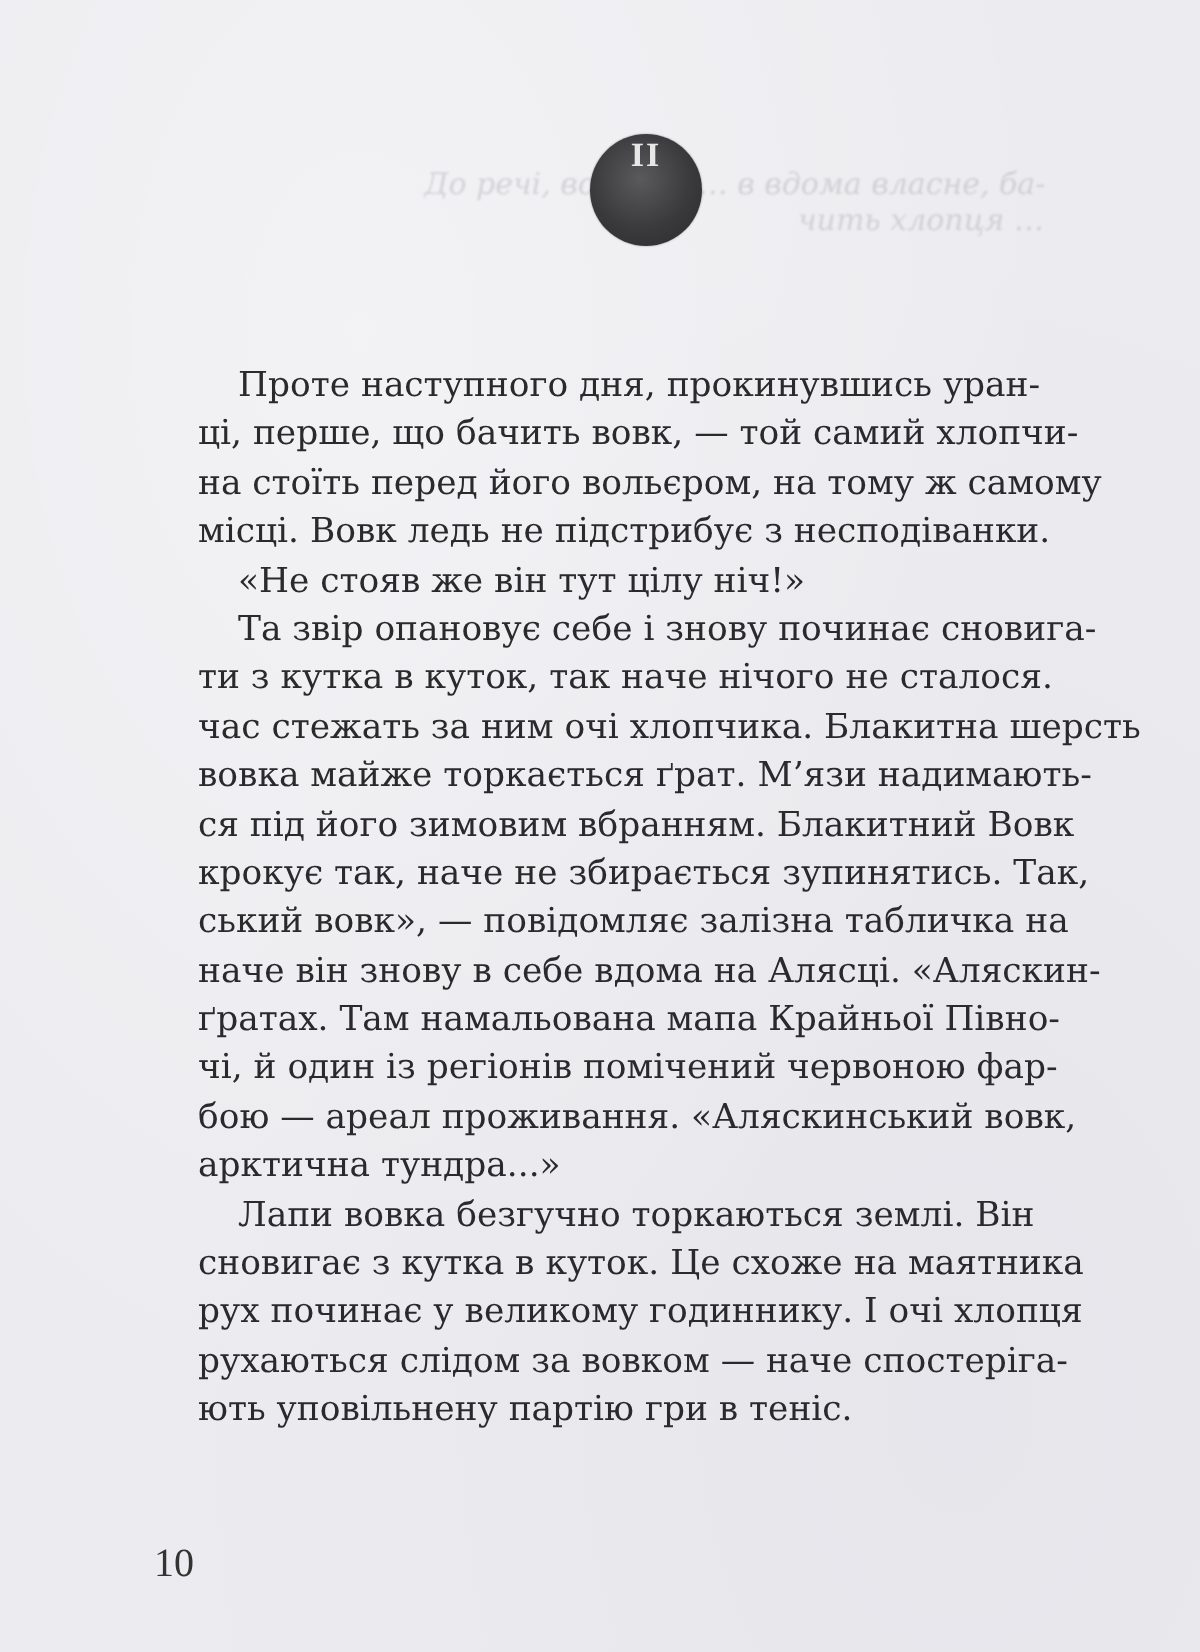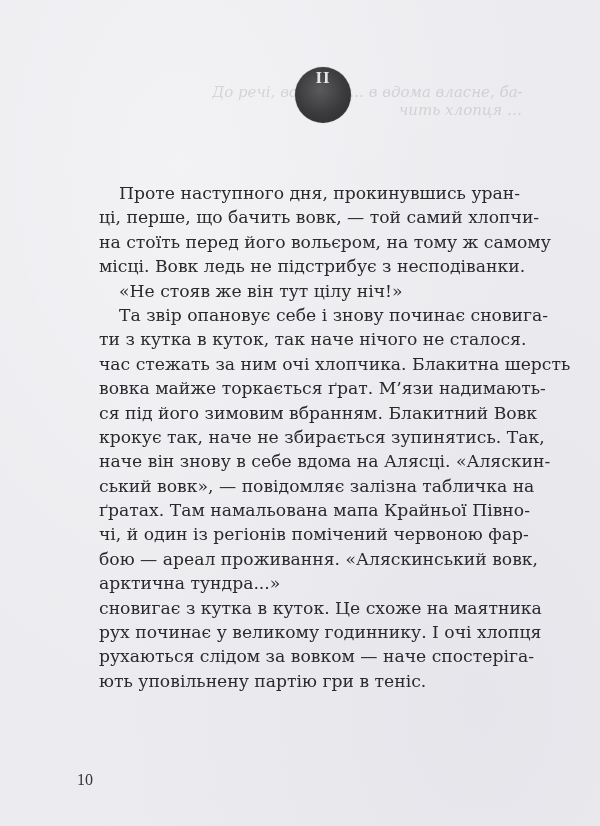--- a/index.html
+++ b/index.html
@@ -41,21 +41,21 @@
     .line {
       height: 24.4px; line-height: 24.4px;
       font-size: 17.2px;
       white-space: nowrap;
       text-align: justify; text-align-last: justify;
     }
     .line.indent { padding-left: 20px; }
     .line.last { text-align-last: left; }
     .page-number {
       position: absolute; left: 77px; top: 771px;
-      font-family: "Liberation Serif", serif; font-size: 16px; color: #333;
+      font-family: "Liberation Serif", serif; font-size: 20px; color: #333;
     }
   </style>
 </head>
 <body>
 
 <div class="page">
 
   <div class="ghost">
     <div>До речі, вовк, ті … в вдома власне, ба-</div>
     <div>чить хлопця …</div>
@@ -74,27 +74,28 @@
 
     <div class="line indent last">«Не стояв же він тут цілу ніч!»</div>
 
     <div class="line indent">Та звір опановує себе і знову починає сновига-</div>
     <div class="line last">ти з кутка в куток, так наче нічого не сталося.</div>
 
     <div class="line">час стежать за ним очі хлопчика. Блакитна шерсть</div>
     <div class="line">вовка майже торкається ґрат. М’язи надимають-</div>
     <div class="line">ся під його зимовим вбранням. Блакитний Вовк</div>
     <div class="line">крокує так, наче не збирається зупинятись. Так,</div>
+    <div class="line">ський вовк», — повідомляє залізна табличка на</div>
     <div class="line">наче він знову в себе вдома на Алясці. «Аляскин-</div>
-    <div class="line">ський вовк», — повідомляє залізна табличка на</div>
     <div class="line">ґратах. Там намальована мапа Крайньої Півно-</div>
     <div class="line">чі, й один із регіонів помічений червоною фар-</div>
     <div class="line">бою — ареал проживання. «Аляскинський вовк,</div>
     <div class="line last">арктична тундра...»</div>
 
+    <div class="line indent">Лапи вовка безгучно торкаються землі. Він</div>
     <div class="line">сновигає з кутка в куток. Це схоже на маятника</div>
     <div class="line">рух починає у великому годиннику. І очі хлопця</div>
     <div class="line">рухаються слідом за вовком — наче спостеріга-</div>
     <div class="line last">ють уповільнену партію гри в теніс.</div>
   </div>
 
   <div class="page-number">10</div>
 </div>
 
 </body></html>

